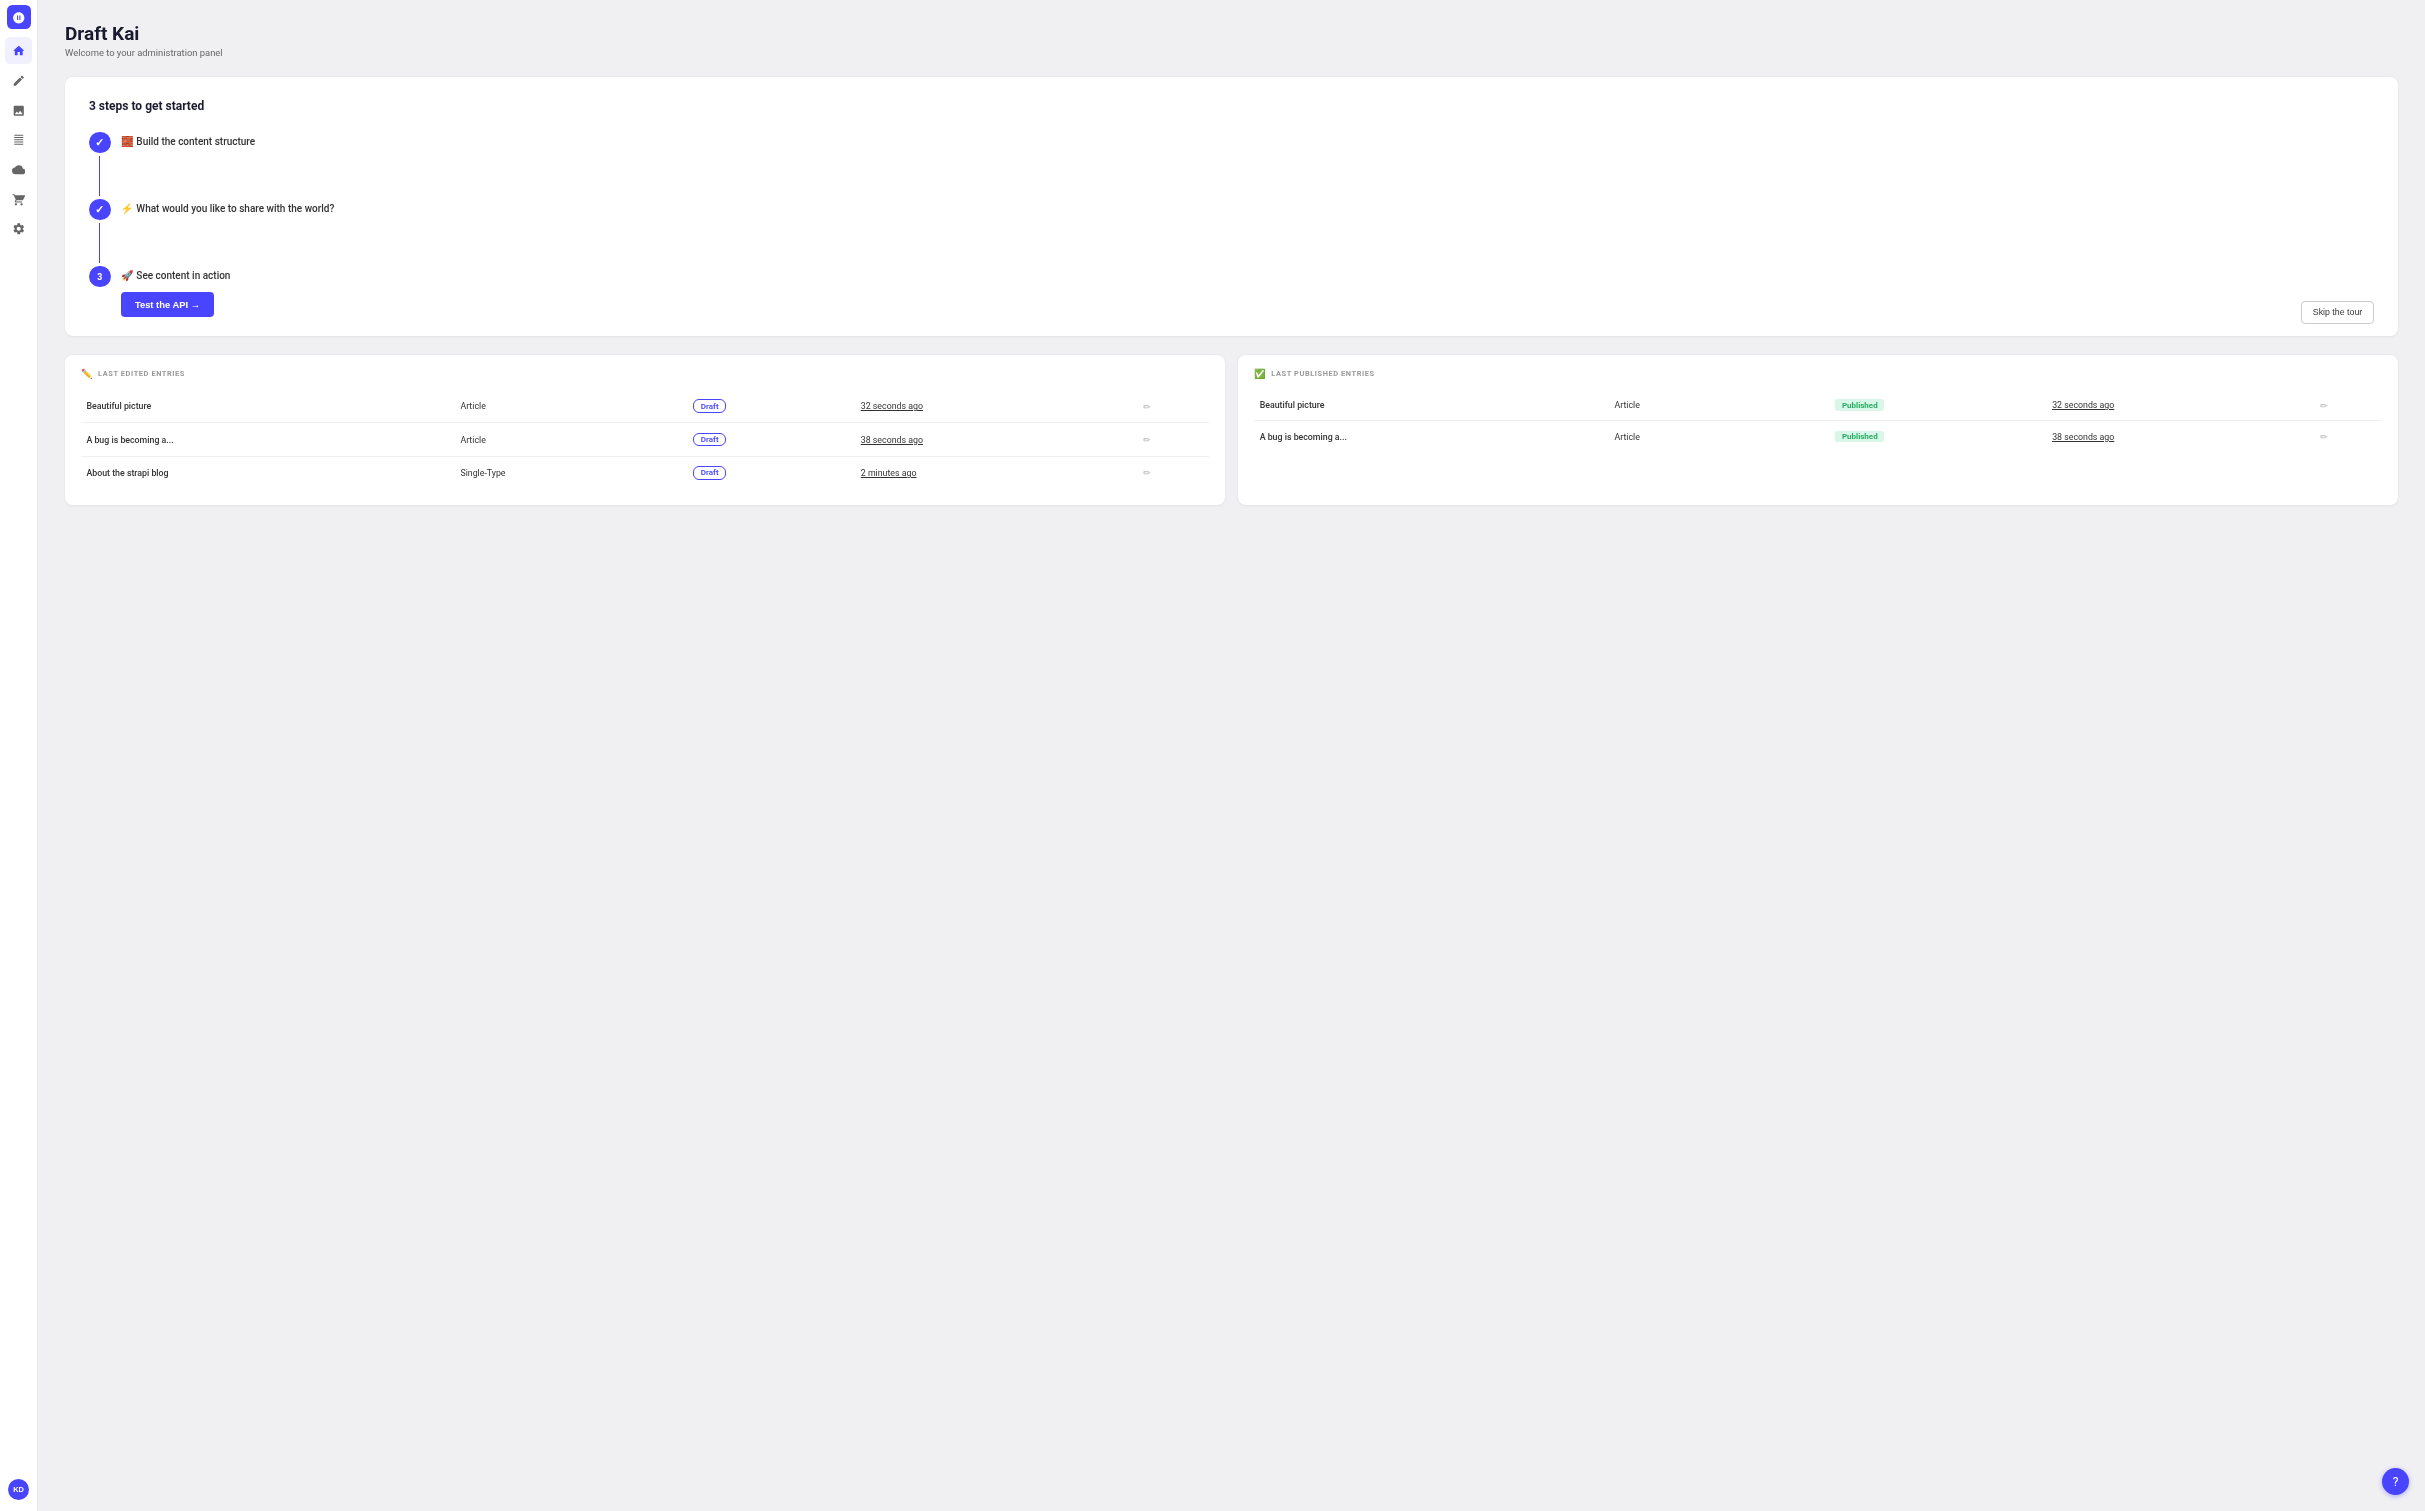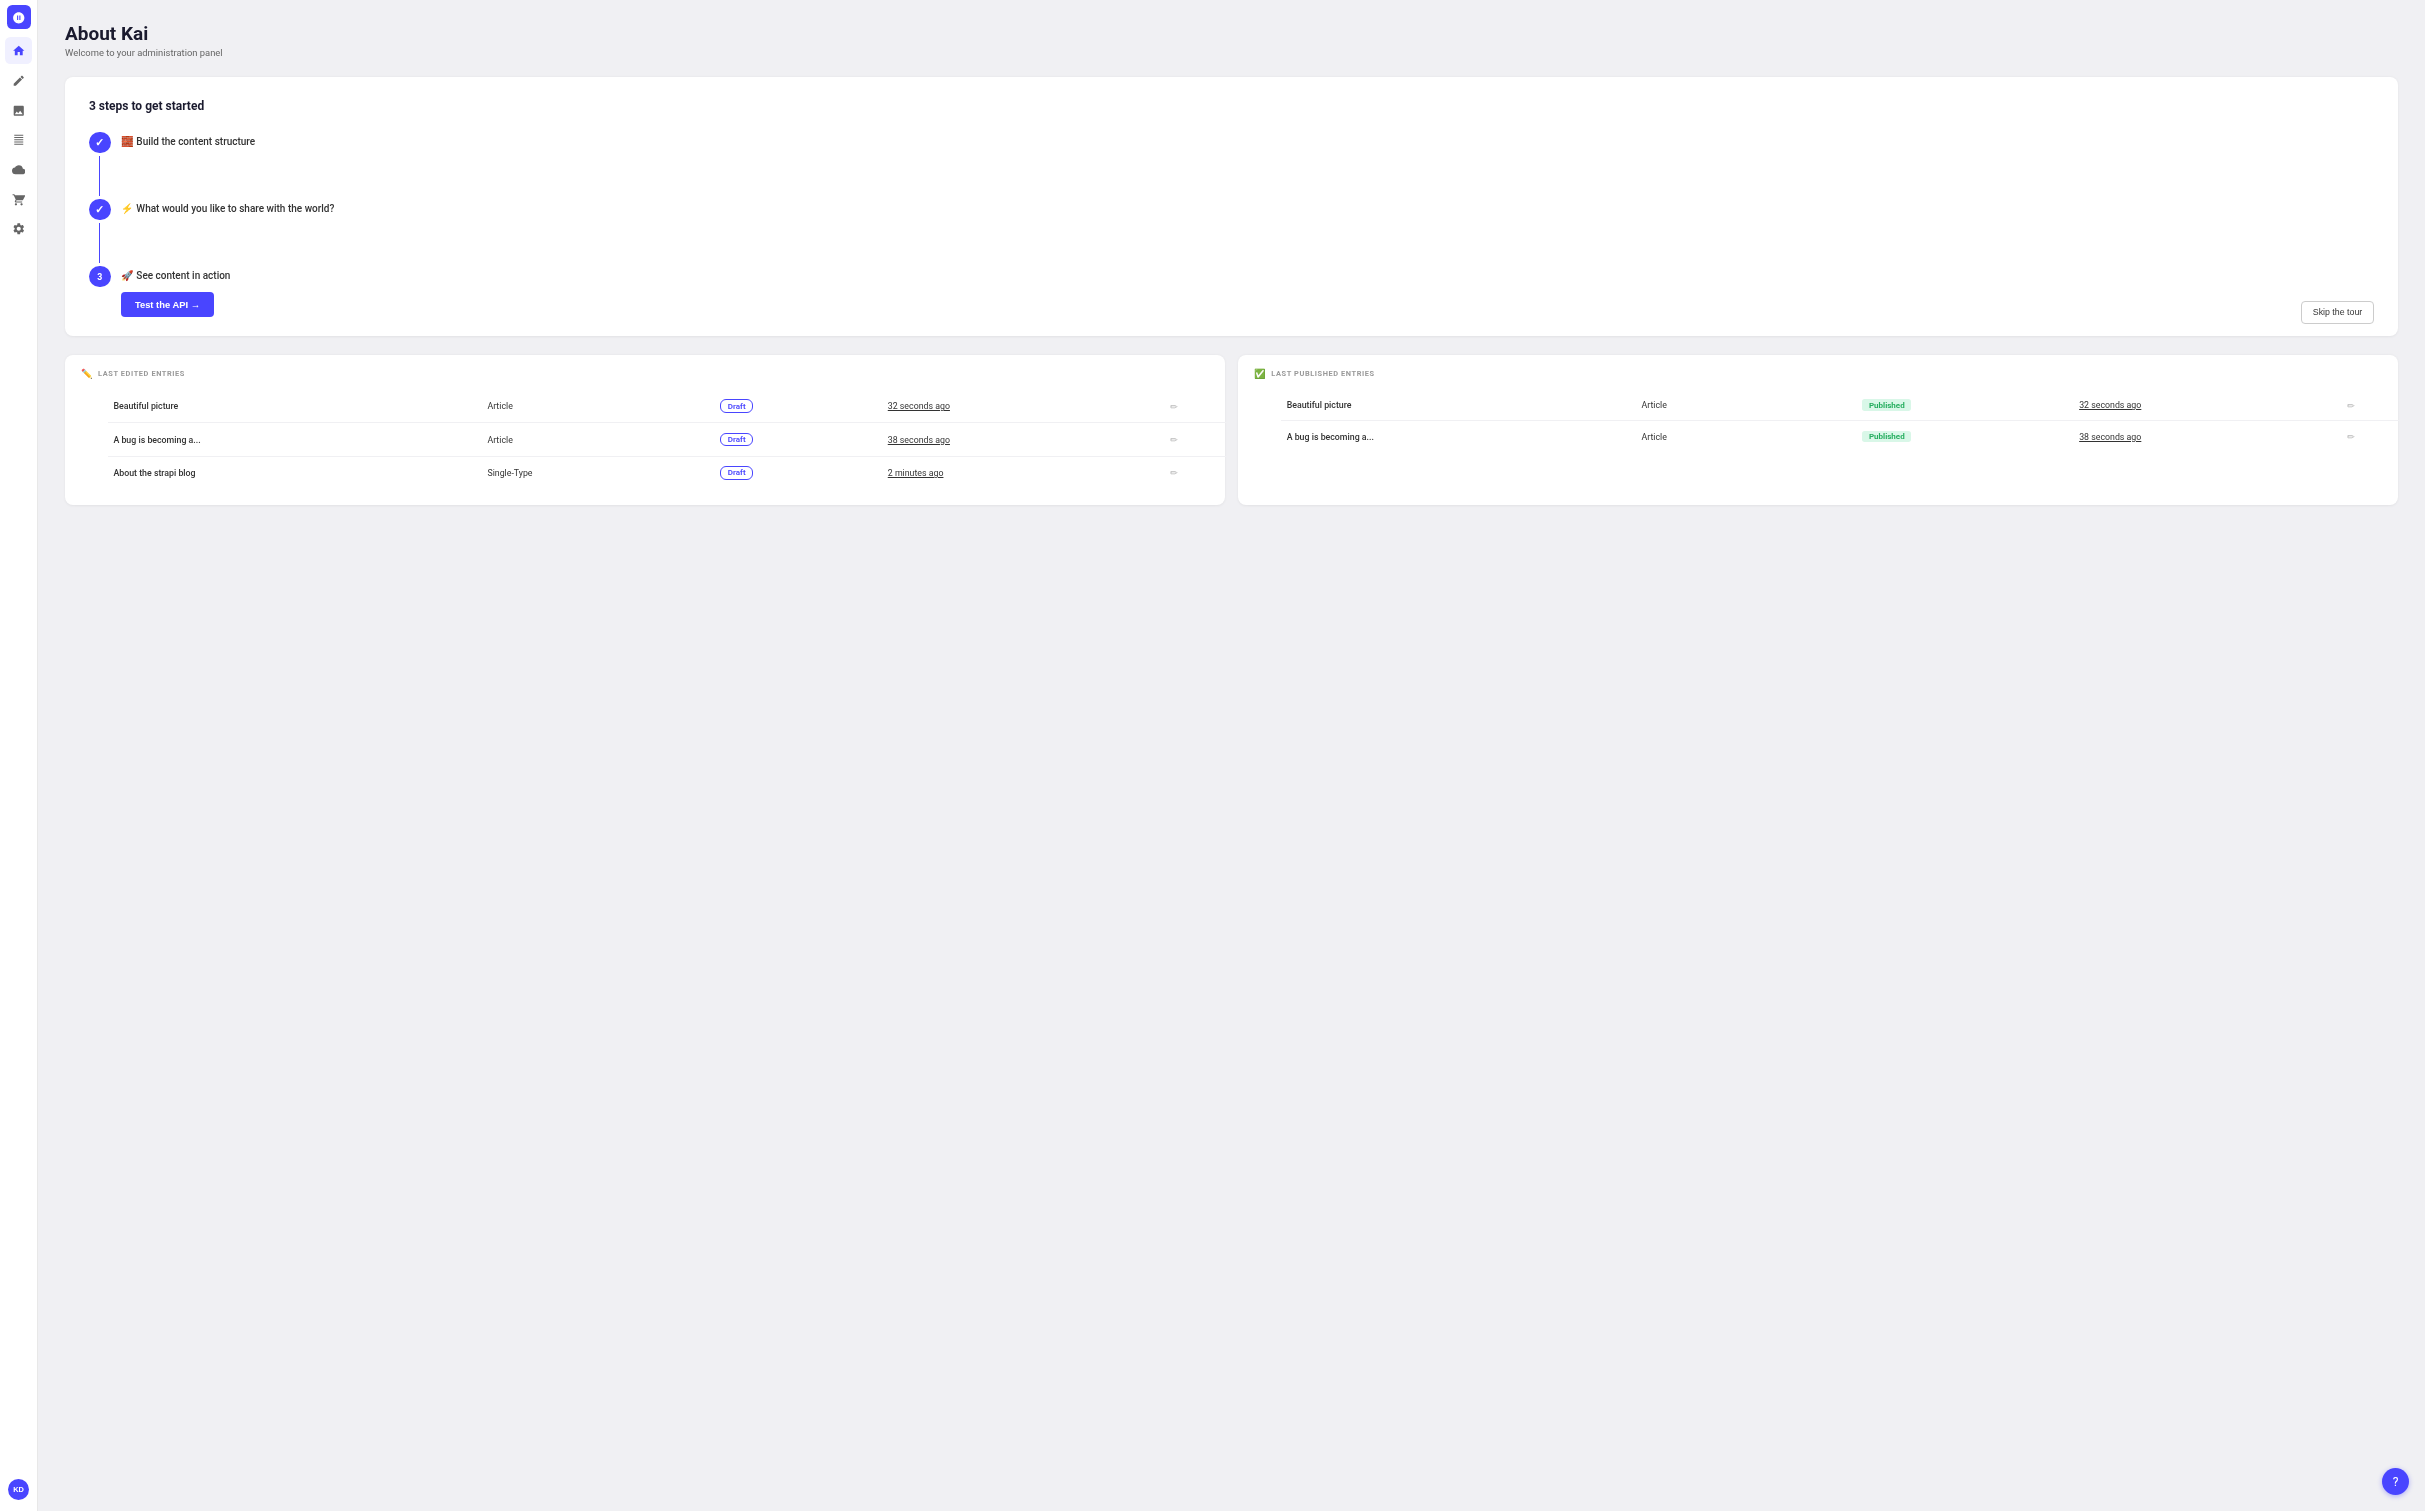--- a/index.html
+++ b/index.html
@@ -131,21 +131,21 @@
       box-shadow: 0 0.7px 2.7px rgba(0,0,0,0.06);
     }
     .panel-header {
       display: flex; align-items: center; gap: 5.4px;
       margin-bottom: 10.8px;
     }
     .panel-header-icon { color: #999; font-size: 9.4px; }
     .panel-header-title { font-size: 7.4px; font-weight: 700; color: #999; letter-spacing: 0.08em; text-transform: uppercase; }
 
     
-    .entry-table { width: 100%; border-collapse: collapse; margin-left: 27px; }
+    .entry-table { width: 100%; border-collapse: collapse; }
     .entry-row { border-top: 0.7px solid #f0f0f3; }
     .entry-row:first-child { border-top: none; }
     .entry-row td { padding: 9.4px 5.4px; font-size: 8.8px; color: #333; vertical-align: middle; }
     .entry-name { font-weight: 500; color: #1a1a2e; min-width: 81px; }
     .entry-type { color: #666; min-width: 61px; }
     .entry-time { color: #666; min-width: 74px; text-decoration: underline; }
 
     .badge-draft {
       display: inline-block;
       border: 1px solid #4945ff;
@@ -242,21 +242,21 @@
   </div>
 
   <div class="sidebar-bottom">
     <button class="avatar-button">KD</button>
   </div>
 </nav>
 
 <main class="main">
 
   <div class="page-header">
-    <h1 class="page-title">About Kai</h1>
+    <h1 class="page-title">Draft Kai</h1>
     <p class="page-subtitle">Welcome to your administration panel</p>
   </div>
 
   <div class="getting-started-card">
     <h2 class="card-title">3 steps to get started</h2>
 
     <div class="steps-list">
 
       <div class="step-item">
         <div class="step-connector-group">

